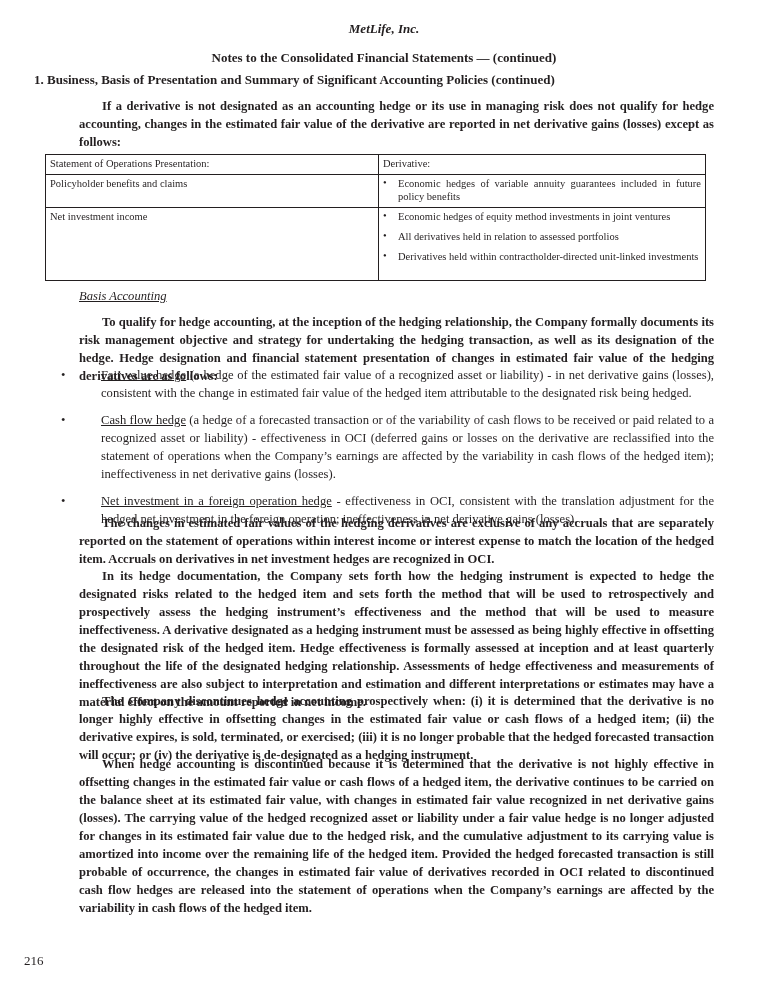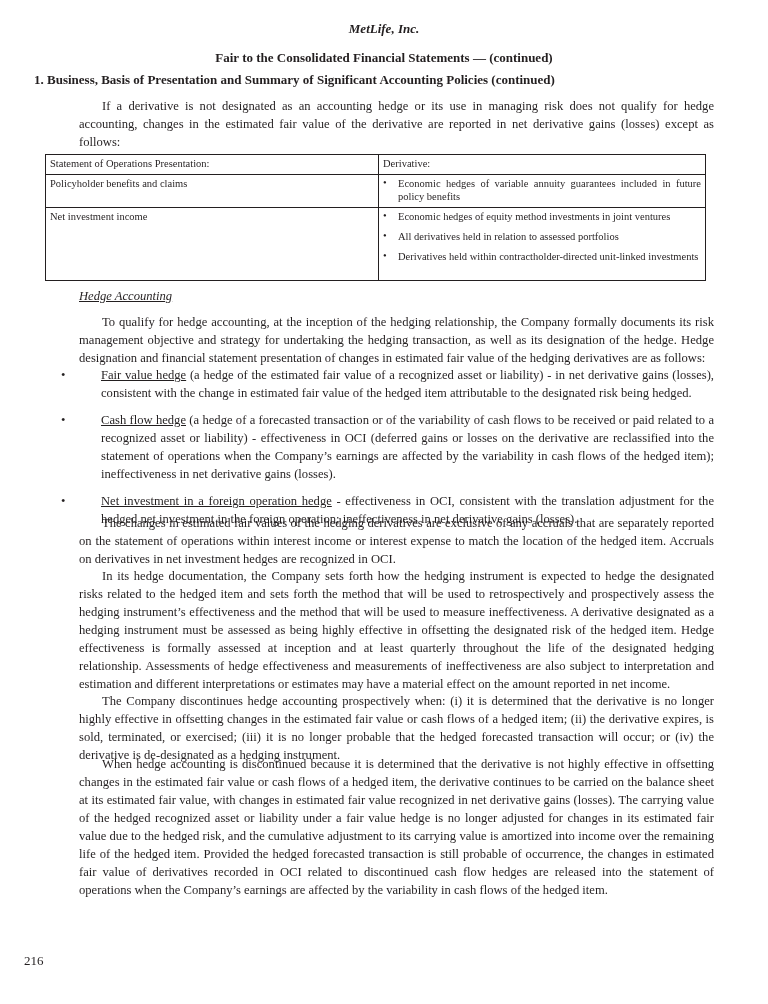--- a/index.html
+++ b/index.html
@@ -18,21 +18,21 @@
       font-weight: bold; font-size: 13px;
     }
     .section-title {
       position: absolute; top: 72px; left: 34px;
       font-weight: bold; font-size: 13px;
     }
     .body-text {
       position: absolute; left: 79px; width: 635px;
       font-size: 12.6px; line-height: 18px; text-align: justify;
     }
-    .indent { text-indent: 23px; }
+    .indent { text-indent: 23px; font-weight: bold; }
     .p1 { top: 97px; }
     table.stmt {
       position: absolute; left: 45px; top: 154px; width: 661px;
       border-collapse: collapse; font-size: 10.5px; line-height: 13px;
     }
     table.stmt td {
       border: 1.5px solid #231f20; vertical-align: top; padding: 2px 4px 3px 4px;
     }
     table.stmt td.left { width: 324px; }
     table.stmt tr.hdr td { height: 14px; }
@@ -61,21 +61,21 @@
     .page-number {
       position: absolute; top: 953px; left: 0; width: 768px; text-align: left; font-size: 13px; padding-left: 24px;
     }
   </style>
 </head>
 <body>
 
 <div class="page">
 
   <div class="company">MetLife, Inc.</div>
-  <div class="notes-title">Fair to the Consolidated Financial Statements — (continued)</div>
+  <div class="notes-title">Notes to the Consolidated Financial Statements — (continued)</div>
   <div class="section-title">1. Business, Basis of Presentation and Summary of Significant Accounting Policies (continued)</div>
 
   <p class="body-text indent p1" style="margin:0">If a derivative is not designated as an accounting hedge or its use in managing risk does not qualify for hedge accounting, changes in the estimated fair value of the derivative are reported in net derivative gains (losses) except as follows:</p>
 
   <table class="stmt">
     <tbody>
         <tr class="hdr">
       <td class="left">Statement of Operations Presentation:</td>
       <td>Derivative:</td>
     </tr>
@@ -105,21 +105,21 @@
           <li>
             <span class="b">•</span>
             <span>Derivatives held within contractholder-directed unit-linked investments</span>
           </li>
         </ul>
       </td>
     </tr>
   </tbody>
     </table>
 
-  <div class="hedge-heading">Hedge Accounting</div>
+  <div class="hedge-heading">Basis Accounting</div>
 
   <p class="body-text indent p2" style="margin:0">To qualify for hedge accounting, at the inception of the hedging relationship, the Company formally documents its risk management objective and strategy for undertaking the hedging transaction, as well as its designation of the hedge. Hedge designation and financial statement presentation of changes in estimated fair value of the hedging derivatives are as follows:</p>
 
   <div class="bullets">
     <div class="bullet-item">
       <span class="dot">•</span>
       <span class="u">Fair value hedge</span><span> (a hedge of the estimated fair value of a recognized asset or liability) - in net derivative gains (losses), consistent with the change in estimated fair value of the hedged item attributable to the designated risk being hedged.</span>
     </div>
     <div class="bullet-item">
       <span class="dot">•</span>

